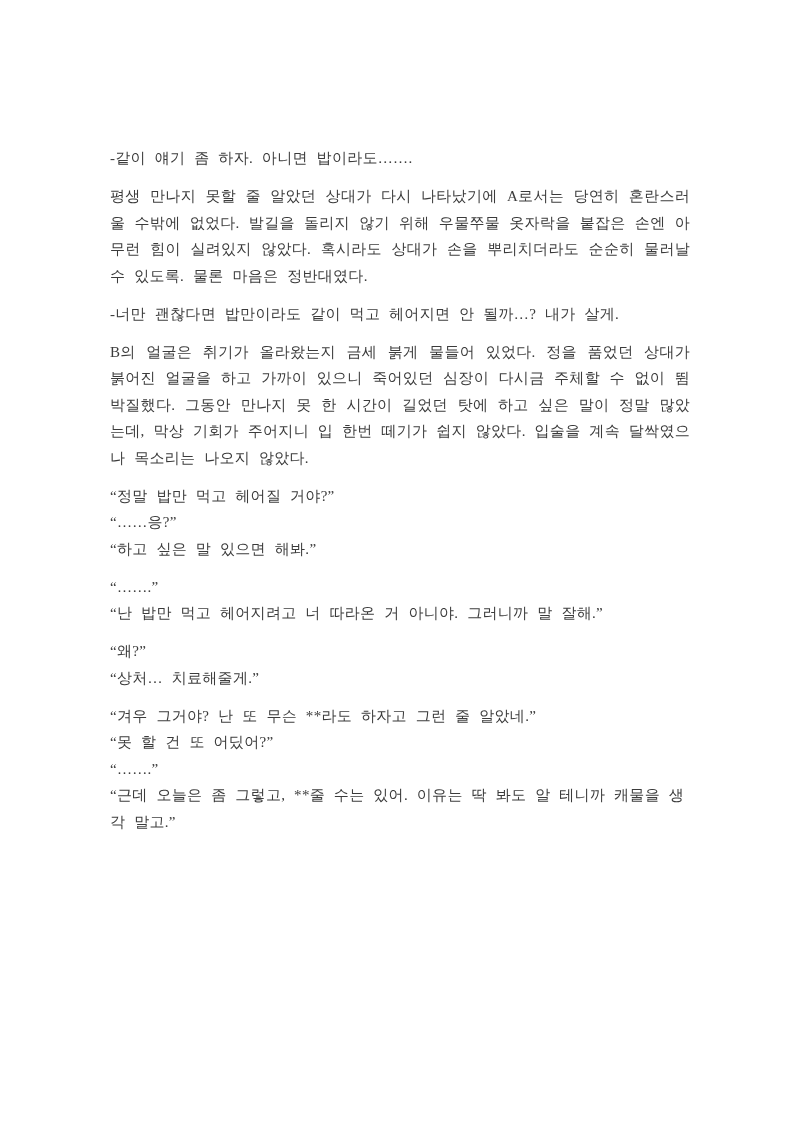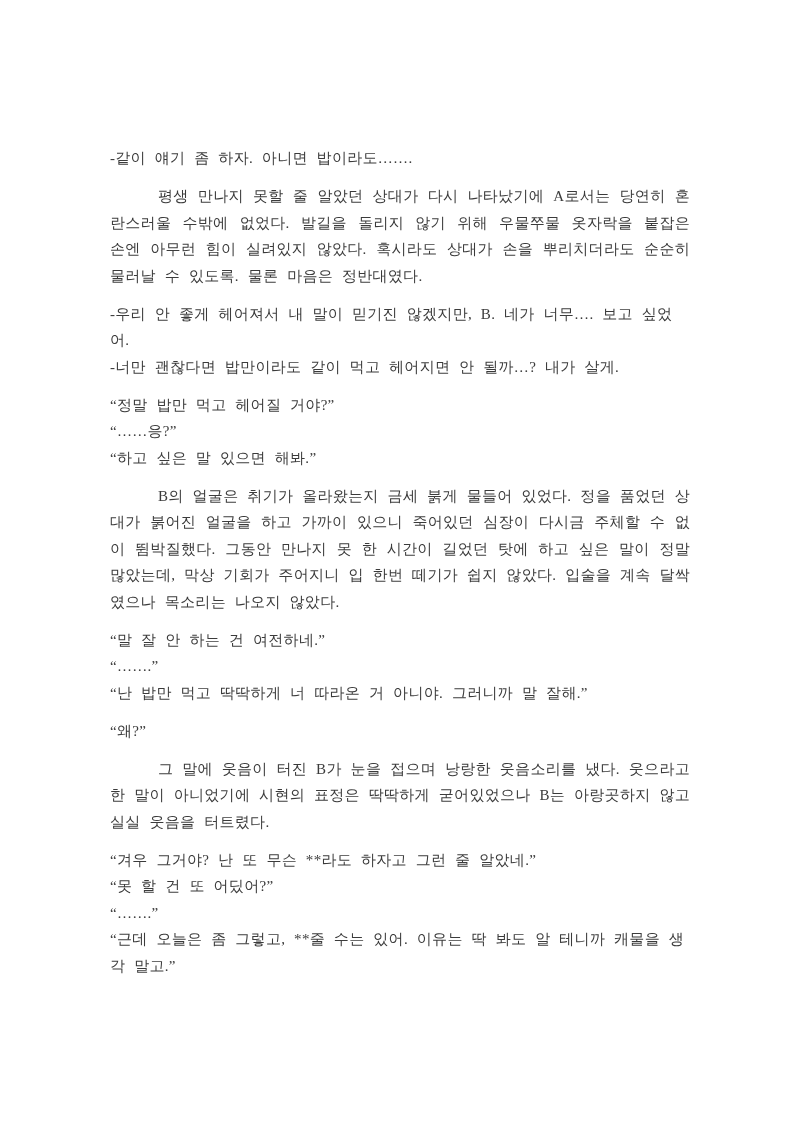--- a/index.html
+++ b/index.html
@@ -38,51 +38,48 @@
     text-align: justify;
     text-justify: inter-word;
   }
   p.block.dialogue-dash .line,
   p.block.dialogue-quoted .line {
     display: block;
     text-align: left;
   }
   p.block.narration .line {
     display: inline;
-    margin-left: 48px;
   }
 </style>
 </head>
 <body>
 
 <div class="page">
   <div class="content" style="color: rgb(59, 59, 59);">
       <p class="block dialogue-dash">
         <span class="line">-같이 얘기 좀 하자. 아니면 밥이라도…….</span>
       </p>
       <p class="block narration"><span class="line">평생 만나지 못할 줄 알았던 상대가 다시 나타났기에 A로서는 당연히 혼란스러울 수밖에 없었다. 발길을 돌리지 않기 위해 우물쭈물 옷자락을 붙잡은 손엔 아무런 힘이 실려있지 않았다. 혹시라도 상대가 손을 뿌리치더라도 순순히 물러날 수 있도록. 물론 마음은 정반대였다.</span></p>
       <p class="block dialogue-dash">
-        <span class="line">-우리 안 좋게 헤어져서 내 말이 믿기진 않겠지만, B. 네가 너무…. 보고 싶었어.</span>
         <span class="line">-너만 괜찮다면 밥만이라도 같이 먹고 헤어지면 안 될까…? 내가 살게.</span>
       </p>
+      <p class="block narration"><span class="line">B의 얼굴은 취기가 올라왔는지 금세 붉게 물들어 있었다. 정을 품었던 상대가 붉어진 얼굴을 하고 가까이 있으니 죽어있던 심장이 다시금 주체할 수 없이 뜀박질했다. 그동안 만나지 못 한 시간이 길었던 탓에 하고 싶은 말이 정말 많았는데, 막상 기회가 주어지니 입 한번 떼기가 쉽지 않았다. 입술을 계속 달싹였으나 목소리는 나오지 않았다.</span></p>
       <p class="block dialogue-quoted">
         <span class="line">“정말 밥만 먹고 헤어질 거야?”</span>
         <span class="line">“……응?”</span>
         <span class="line">“하고 싶은 말 있으면 해봐.”</span>
       </p>
-      <p class="block narration"><span class="line">B의 얼굴은 취기가 올라왔는지 금세 붉게 물들어 있었다. 정을 품었던 상대가 붉어진 얼굴을 하고 가까이 있으니 죽어있던 심장이 다시금 주체할 수 없이 뜀박질했다. 그동안 만나지 못 한 시간이 길었던 탓에 하고 싶은 말이 정말 많았는데, 막상 기회가 주어지니 입 한번 떼기가 쉽지 않았다. 입술을 계속 달싹였으나 목소리는 나오지 않았다.</span></p>
       <p class="block dialogue-quoted">
-        <span class="line">“말 잘 안 하는 건 여전하네.”</span>
         <span class="line">“…….”</span>
-        <span class="line">“난 밥만 먹고 딱딱하게 너 따라온 거 아니야. 그러니까 말 잘해.”</span>
+        <span class="line">“난 밥만 먹고 헤어지려고 너 따라온 거 아니야. 그러니까 말 잘해.”</span>
       </p>
       <p class="block dialogue-quoted">
         <span class="line">“왜?”</span>
+        <span class="line">“상처… 치료해줄게.”</span>
       </p>
-      <p class="block narration"><span class="line">그 말에 웃음이 터진 B가 눈을 접으며 낭랑한 웃음소리를 냈다. 웃으라고 한 말이 아니었기에 시현의 표정은 딱딱하게 굳어있었으나 B는 아랑곳하지 않고 실실 웃음을 터트렸다.</span></p>
       <p class="block dialogue-quoted">
         <span class="line">“겨우 그거야? 난 또 무슨 **라도 하자고 그런 줄 알았네.”</span>
         <span class="line">“못 할 건 또 어딨어?”</span>
         <span class="line">“…….”</span>
         <span class="line">“근데 오늘은 좀 그렇고, **줄 수는 있어. 이유는 딱 봐도 알 테니까 캐물을 생각 말고.”</span>
       </p>
     </div>
 </div>
 
 </body></html>

